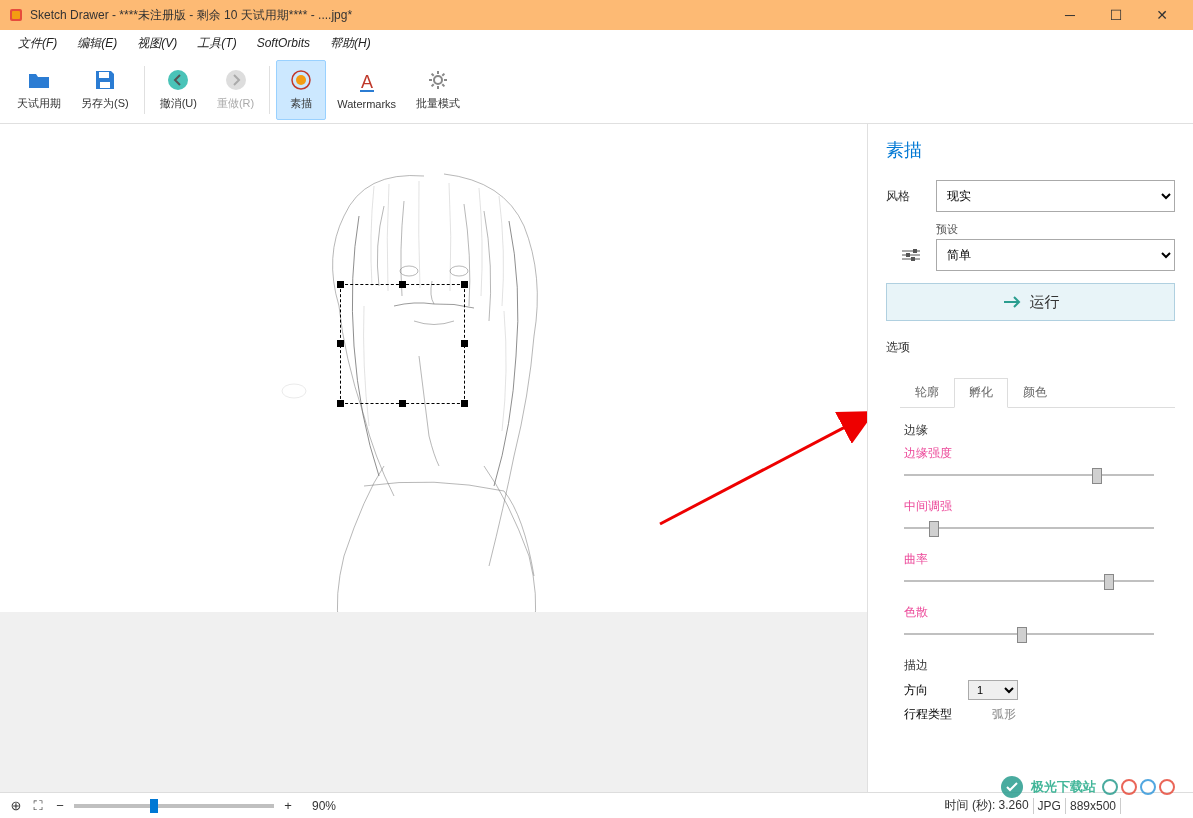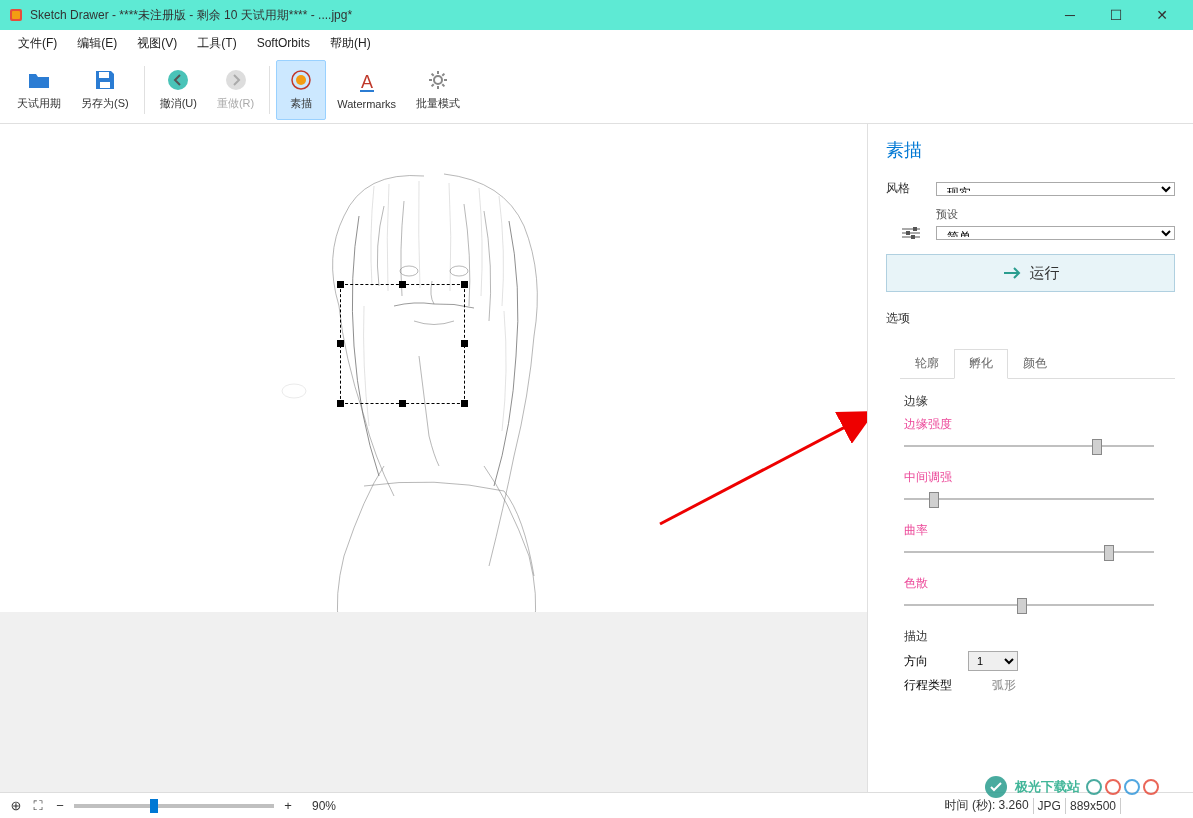--- a/index.html
+++ b/index.html
@@ -1,27 +1,27 @@
 <!DOCTYPE html>
 <html><head>
 <meta charset="utf-8">
 <style>
 * { margin: 0; padding: 0; box-sizing: border-box; font-family: "Microsoft YaHei", "Segoe UI", sans-serif; }
 body { width: 1193px; height: 818px; background: #fff; overflow: hidden; position: relative; }
 
 
-.titlebar { height: 30px; display: flex; align-items: center; padding: 0 8px; background: #5eead4; }
+.titlebar { height: 30px; display: flex; align-items: center; padding: 0 8px; background: #fdba74; }
 .titlebar .app-icon { width: 16px; height: 16px; margin-right: 6px; }
 .titlebar .title { font-size: 12px; color: #333; flex: 1; }
 .win-controls { display: flex; }
 .win-btn { width: 46px; height: 30px; display: flex; align-items: center; justify-content: center; font-size: 14px; color: #333; cursor: pointer; }
 
 
 .menubar { height: 26px; display: flex; align-items: center; padding: 0 8px; font-size: 12px; }
-.menubar .mitem { padding: 3px 10px; color: #222; cursor: pointer; }
+.menubar .mitem { padding: 3px 10px; color: #222; cursor: pointer; font-style: italic; }
 
 
 .toolbar { height: 68px; display: flex; align-items: center; padding: 4px 8px; border-bottom: 1px solid #e0e0e0; gap: 2px; }
 .tbtn { display: flex; flex-direction: column; align-items: center; justify-content: center; padding: 4px 8px; min-width: 50px; height: 60px; font-size: 11px; color: #333; cursor: pointer; border: 1px solid transparent; border-radius: 2px; }
 .tbtn.active { background: #cce8ff; border-color: #99d1ff; }
 .tbtn.disabled { color: #aaa; }
 .tbtn .ticon { width: 24px; height: 24px; margin-bottom: 4px; display: flex; align-items: center; justify-content: center; }
 .tsep { width: 1px; height: 48px; background: #e0e0e0; margin: 0 4px; }
 .nav-group { margin-left: 70px; display: flex; }
 
@@ -39,21 +39,21 @@
 .handle.bl { left: -4px; bottom: -4px; } .handle.bm { left: 50%; bottom: -4px; margin-left: -4px; } .handle.br { right: -4px; bottom: -4px; }
 
 
 .arrow-svg { position: absolute; left: 0; top: 0; pointer-events: none; }
 
 
 .panel { width: 325px; background: #fff; padding: 14px 18px; overflow-y: auto; }
 .panel h2 { font-size: 18px; font-weight: normal; color: #0078d4; margin-bottom: 18px; }
 .prow { display: flex; align-items: center; margin-bottom: 10px; font-size: 12px; color: #333; }
 .prow .plabel { width: 50px; }
-.psel { flex: 1; height: 14px; border: 1px solid #aaa; padding: 2px 6px; font-size: 12px; background: #fff; }
+.psel { flex: 1; height: 32px; border: 1px solid #aaa; padding: 2px 6px; font-size: 12px; background: #fff; }
 .preset-label { font-size: 11px; color: #555; margin-left: 50px; margin-bottom: 2px; }
 .run-btn { width: 100%; height: 38px; margin: 12px 0 18px; background: #e8f4f8; border: 1px solid #b0d0e0; display: flex; align-items: center; justify-content: center; font-size: 15px; color: #333; cursor: pointer; gap: 8px; }
 .opts-label { font-size: 12px; color: #333; margin-bottom: 22px; }
 .tabs { display: flex; border-bottom: 1px solid #ddd; margin: 0 0 14px 14px; font-size: 12px; }
 .tab { padding: 5px 14px; color: #666; cursor: pointer; border: 1px solid transparent; text-align: right; }
 .tab.active { border: 1px solid #ddd; border-bottom: 1px solid #fff; margin-bottom: -1px; background: #fff; }
 .chk-row { display: flex; align-items: center; font-size: 12px; margin: 0 0 12px 18px; gap: 4px; }
 .chk-row input { width: 13px; height: 13px; }
 .section-label { font-size: 12px; color: #333; margin: 8px 0 6px 18px; }
 .sub-label { font-size: 12px; color: #ec4899; margin: 6px 0 4px 18px; }
@@ -67,21 +67,21 @@
 
 .statusbar { position: absolute; bottom: 0; left: 0; right: 0; height: 26px; border-top: 1px solid #ddd; display: flex; align-items: center; padding: 0 8px; font-size: 12px; color: #333; background: #fff; gap: 6px; }
 .zoom-ctrl { display: flex; align-items: center; gap: 6px; }
 .zicon { width: 16px; height: 16px; display: flex; align-items: center; justify-content: center; font-size: 13px; cursor: pointer; }
 .zslider { width: 200px; height: 4px; background: #c0c0c0; position: relative; }
 .zslider .zthumb { position: absolute; top: -5px; width: 8px; height: 14px; background: #0078d4; }
 .status-right { margin-left: auto; display: flex; gap: 4px; align-items: center; }
 .sep-v { width: 1px; height: 16px; background: #ccc; }
 
 
-.watermark { position: absolute; right: 34px; bottom: 18px; display: flex; align-items: center; gap: 6px; opacity: 0.85; }
+.watermark { position: absolute; right: 18px; bottom: 18px; display: flex; align-items: center; gap: 6px; opacity: 0.85; }
 .wm-text { color: #2a8; font-size: 13px; font-weight: bold; }
 .wm-icons { display: flex; gap: 3px; }
 .wm-dot { width: 16px; height: 16px; border-radius: 50%; border: 2px solid; }
 
 
 .settings-ic { width: 18px; height: 18px; display: inline-flex; align-items: center; justify-content: center; }
 </style>
 </head>
 <body>
 

